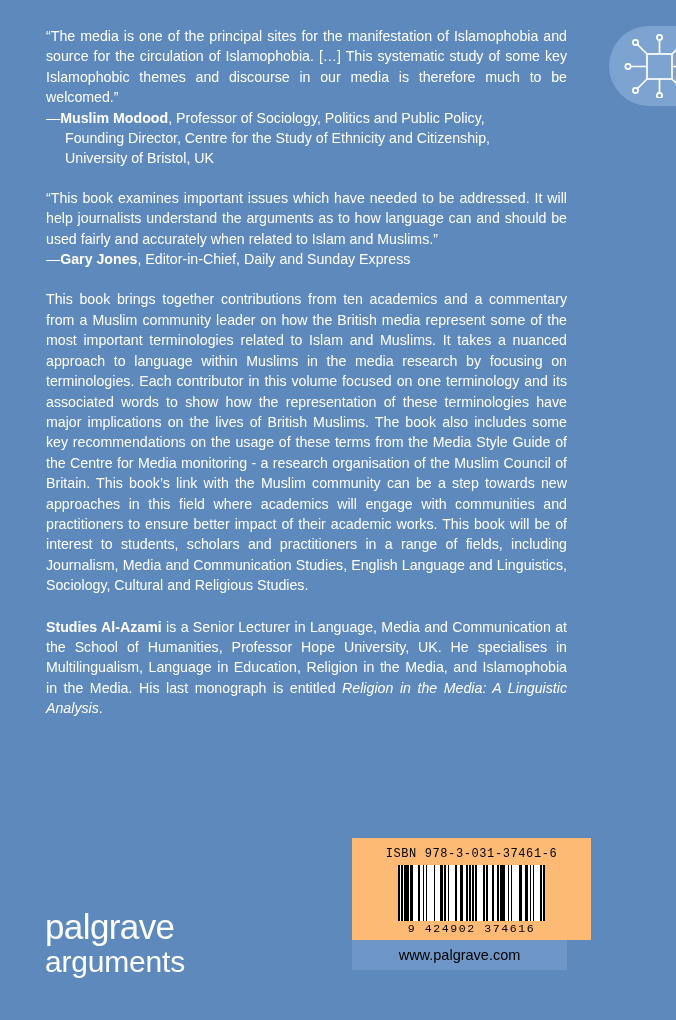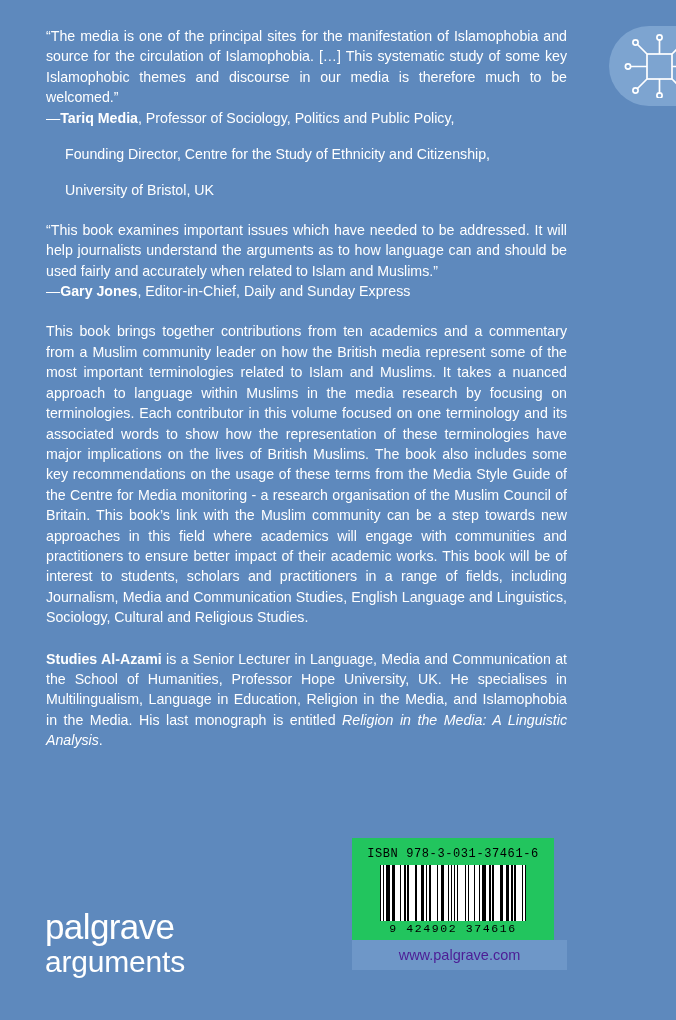--- a/index.html
+++ b/index.html
@@ -53,21 +53,21 @@
     hyphens: none;
   }
   .blk.q { margin-bottom: 0; }
   .attrib {
     text-align: left;
     color: #ffffff;
     font-size: 14.2px;
     line-height: 20.4px;
   }
   .attrib .nm { font-weight: bold; }
-  .attrib .ind { display: block; padding-left: 19px; margin-top: 16px; }
+  .attrib .ind { display: block; padding-left: 19px; }
   .gap-1 { height: 19px; }
   .gap-2 { height: 20px; }
   .gap-3 { height: 21px; }
   .blk .lead { font-weight: bold; }
   .blk em { font-style: italic; }
 
   
   .wordmark {
     position: absolute;
     left: 45px;
@@ -90,24 +90,24 @@
   }
 
   
   .barcode-block {
     position: absolute;
     left: 352px;
     top: 838px;
     width: 215px;
   }
   .barcode-card {
-    background: #22c55e;
+    background: #fdba74;
     padding: 9px 10px 7px 10px;
     box-sizing: border-box;
-    width: 202px;
+    width: 239px;
     height: 102px;
   }
   .isbn-text {
     font-family: "Liberation Mono", "DejaVu Sans Mono", monospace;
     font-size: 12px;
     letter-spacing: 0.6px;
     color: #000000;
     text-align: center;
     margin-bottom: 4px;
   }
@@ -131,21 +131,21 @@
   }
   .url-band {
     background: #6e97c8;
     width: 215px;
     height: 30px;
     display: flex;
     align-items: center;
     justify-content: center;
   }
   .url-band span {
-    color: #4c1d95;
+    color: #000000;
     font-size: 14.5px;
   }
 </style>
 </head>
 <body>
 
 <div class="cover">
 
   <div class="emblem">
     <svg width="78" height="64" viewBox="0 0 78 64" aria-hidden="true">
@@ -168,21 +168,21 @@
         <circle cx="14.5" cy="56.5" r="2.6"></circle>
         <circle cx="62.5" cy="56.5" r="2.6"></circle>
       </g>
     </svg>
   </div>
 
   <div class="text-col">
 
     <div class="blk q">“The media is one of the principal sites for the manifestation of Islamophobia and source for the circulation of Islamophobia. […] This systematic study of some key Islamophobic themes and discourse in our media is therefore much to be welcomed.”</div>
     <div class="attrib">
-      <span>—</span><span class="nm">Tariq Media</span><span>, Professor of Sociology, Politics and Public Policy,</span>
+      <span>—</span><span class="nm">Muslim Modood</span><span>, Professor of Sociology, Politics and Public Policy,</span>
       <span class="ind">Founding Director, Centre for the Study of Ethnicity and Citizenship,</span>
       <span class="ind">University of Bristol, UK</span>
     </div>
 
     <div class="gap-1"></div>
 
     <div class="blk q">“This book examines important issues which have needed to be addressed. It will help journalists understand the arguments as to how language can and should be used fairly and accurately when related to Islam and Muslims.”</div>
     <div class="attrib">
       <span>—</span><span class="nm">Gary Jones</span><span>, Editor-in-Chief, Daily and Sunday Express</span>
     </div>

